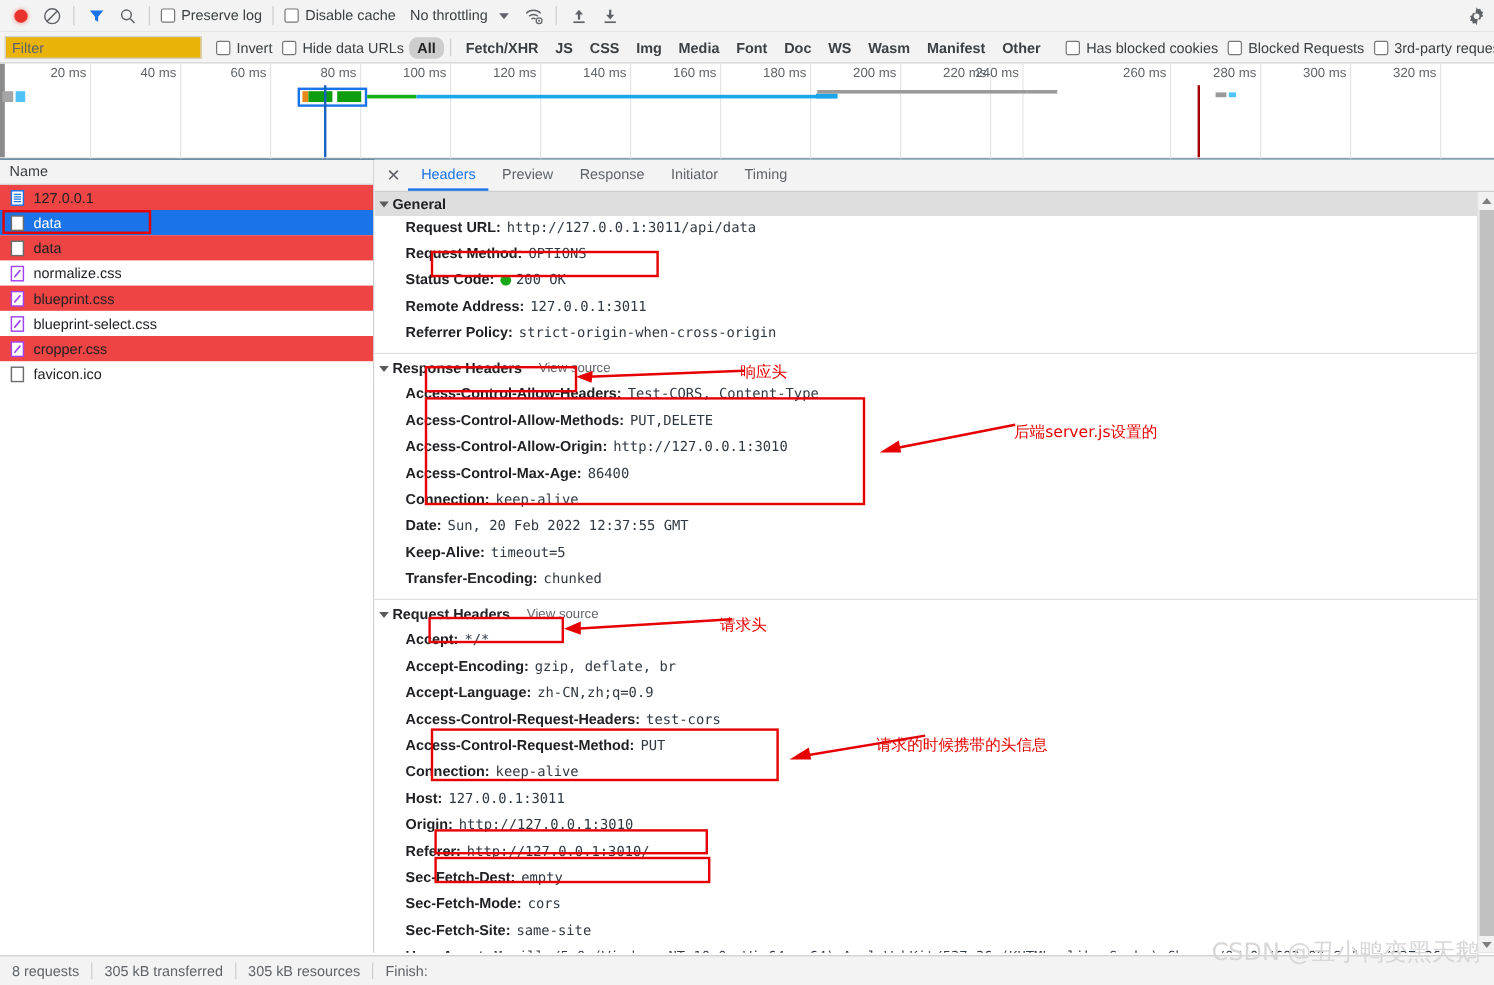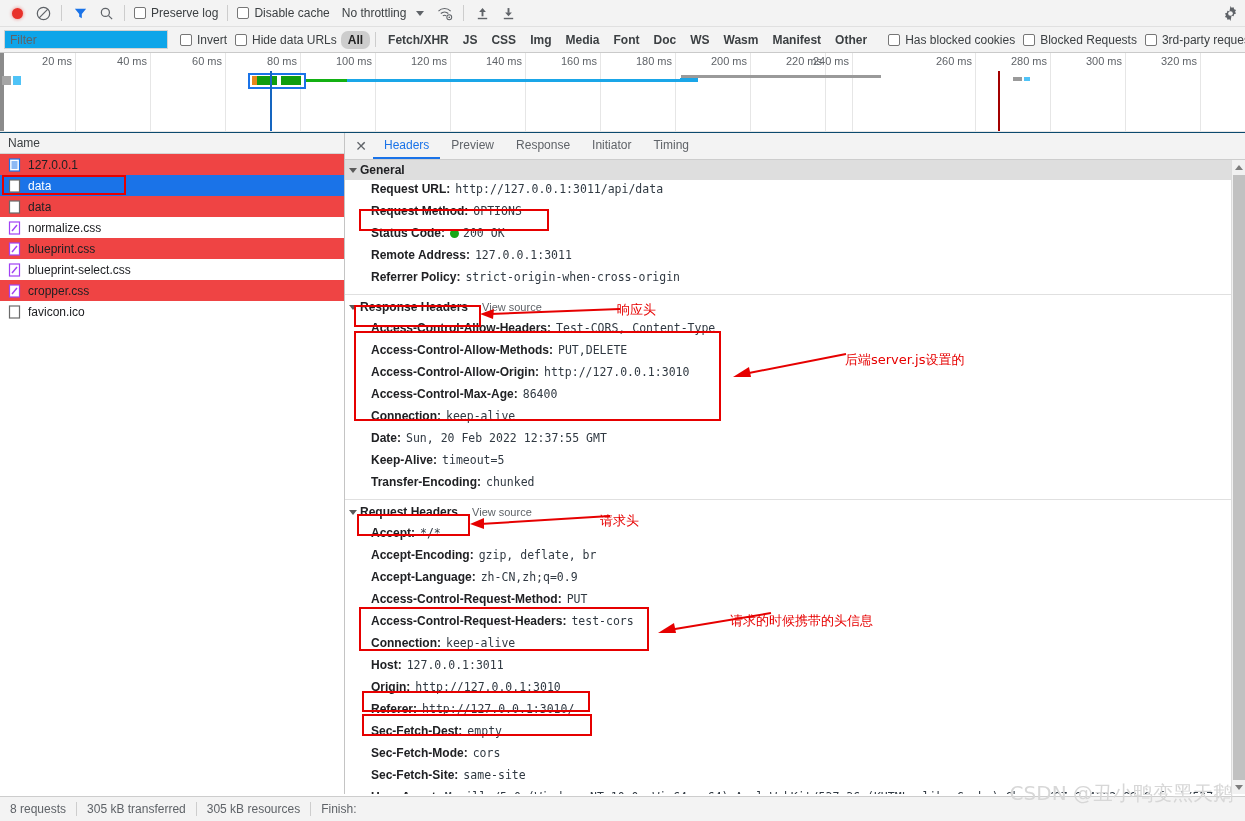--- a/index.html
+++ b/index.html
@@ -58,21 +58,21 @@
   .filterbar {
     height: 26px;
     display: flex; align-items: center;
     background: #f3f3f3;
     border-bottom: 1px solid #cacaca;
     padding: 0 4px;
     position: relative;
   }
   .filter-input {
     width: 164px; height: 19px;
-    border: 1px solid #d2d2d2; background: #0ea5e9;
+    border: 1px solid #d2d2d2; background: #eab308;
     font-family: "Liberation Sans", sans-serif; font-size: 12px;
     color: #3c4043; padding: 0 5px; margin-right: 8px;
     outline: none;
   }
   .filter-input::placeholder { color: #5f6368; }
   .ftypes { display: flex; align-items: center; gap: 0; }
   .ftype {
     font-size: 12px; color: #3c4043;
     padding: 2px 7px; border-radius: 7px;
     cursor: pointer; white-space: nowrap; font-weight: bold;
@@ -103,21 +103,21 @@
   .sel-box {
     position: absolute; border: 2px solid #1a73e8; background: transparent;
   }
   .ov-bottom-line { position: absolute; bottom: 0; left: 0; right: 0; height: 1px; background: #e6e6e6;}
 
   
   .main { display: flex; height: 661px; }
 
   
   .netlist {
-    width: 345px; flex: none;
+    width: 312px; flex: none;
     border-right: 1px solid #c4c4c4;
     display: flex; flex-direction: column;
     background: #fff;
   }
   .nl-head {
     height: 21px; background: #f3f3f3;
     border-bottom: 1px solid #d5d5d5;
     display: flex; align-items: center;
     padding-left: 8px;
     font-size: 12px; color: #3c4043;
@@ -580,26 +580,26 @@
             </div>
             <div class="hrow">
               <span class="hkey">Accept-Encoding:</span>
               <span class="hval">gzip, deflate, br</span>
             </div>
             <div class="hrow">
               <span class="hkey">Accept-Language:</span>
               <span class="hval">zh-CN,zh;q=0.9</span>
             </div>
             <div class="hrow">
+              <span class="hkey">Access-Control-Request-Headers:</span>
+              <span class="hval">test-cors</span>
+            </div>
+            <div class="hrow">
               <span class="hkey">Access-Control-Request-Method:</span>
               <span class="hval">PUT</span>
-            </div>
-            <div class="hrow">
-              <span class="hkey">Access-Control-Request-Headers:</span>
-              <span class="hval">test-cors</span>
             </div>
             <div class="hrow">
               <span class="hkey">Connection:</span>
               <span class="hval">keep-alive</span>
             </div>
             <div class="hrow">
               <span class="hkey">Host:</span>
               <span class="hval">127.0.0.1:3011</span>
             </div>
             <div class="hrow">

